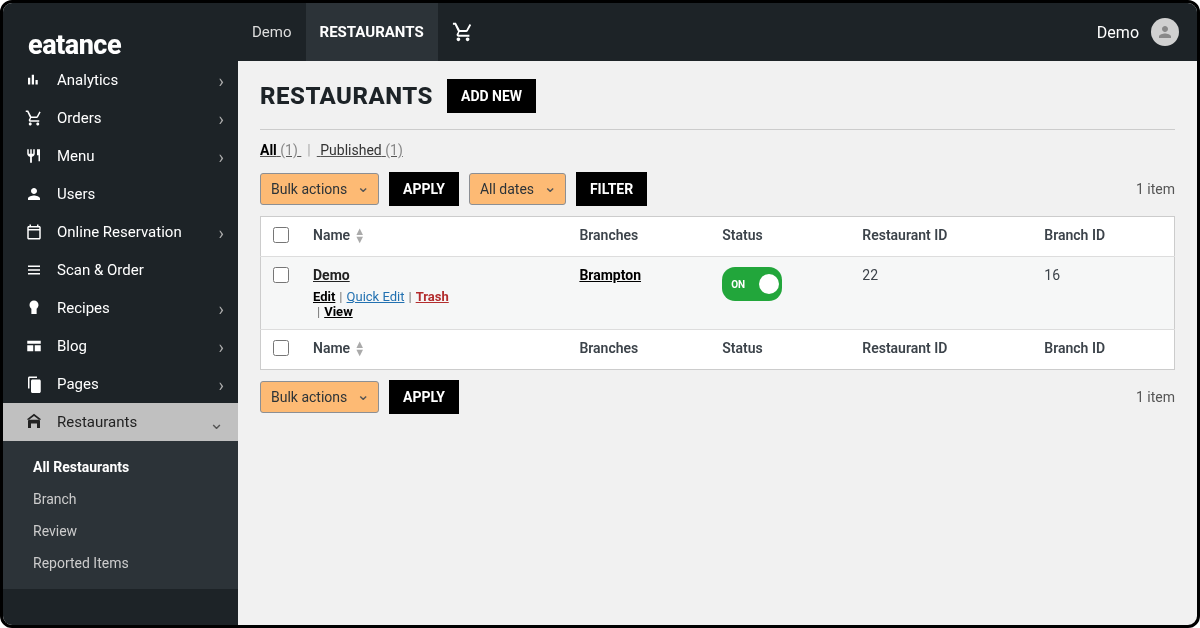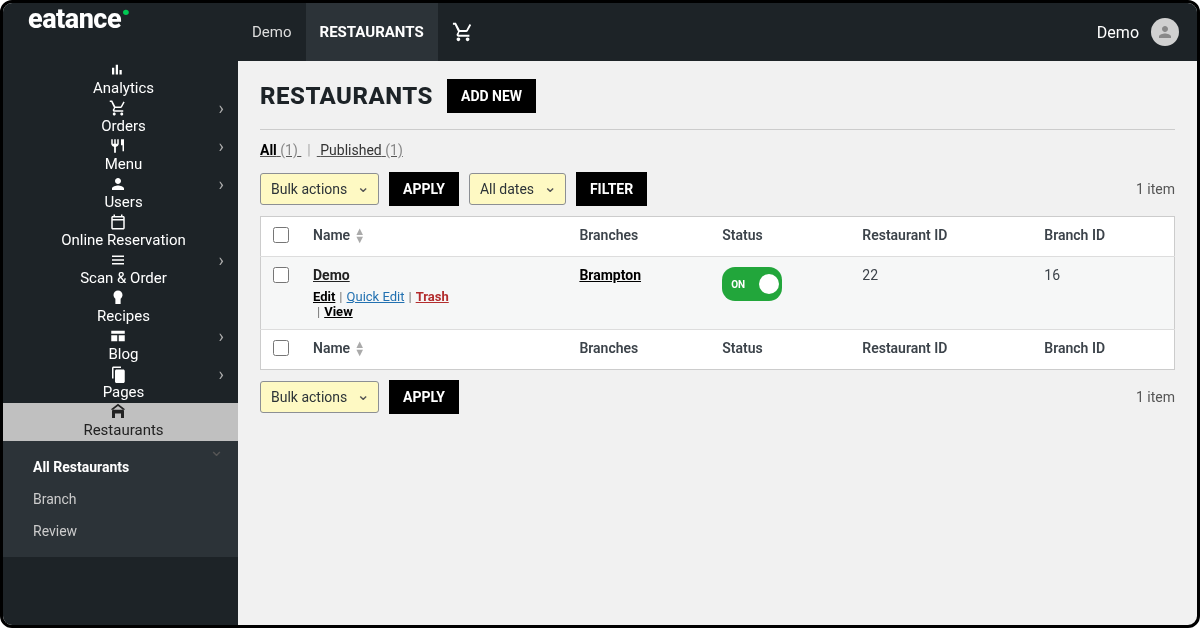--- a/index.html
+++ b/index.html
@@ -1,19 +1,19 @@
 <!DOCTYPE html>
 <html><head>
 <meta charset="utf-8">
 <style>
 * { margin: 0; padding: 0; box-sizing: border-box; font-family: -apple-system, BlinkMacSystemFont, "Segoe UI", Roboto, sans-serif; }
 body { background: #fff; }
 .frame { width: 1200px; height: 628px; border: 3px solid #000; border-radius: 12px; overflow: hidden; position: relative; background: #f1f1f1; }
 .topbar { height: 58px; background: #1d2327; display: flex; align-items: center; padding: 0 0 0 0; color: #fff; }
-.logo { width: 235px; height: 100%; display: flex; align-items: flex-start; padding-left: 25px; font-size: 27px; font-weight: 800; letter-spacing: -0.5px; }
+.logo { width: 235px; height: 100%; display: flex; align-items: flex-end; padding-left: 25px; font-size: 27px; font-weight: 800; letter-spacing: -0.5px; }
 .logo .dot { color: #00c853; font-size: 34px; line-height: 0; }
 .top-nav { display: flex; align-items: center; height: 100%; }
 .top-nav-item { padding: 0 14px; height: 100%; display: flex; align-items: center; font-size: 15px; color: #ddd; cursor: pointer; }
 .top-nav-item.active { background: #2c3338; color: #fff; font-weight: 700; }
 .cart-icon { width: 22px; height: 22px; }
 .flag { width: 22px; height: 14px; display: inline-block; margin-right: 6px; background: linear-gradient(to bottom, #012169 0%, #012169 100%); position: relative; }
 .flag::before { content: ""; position: absolute; inset: 0; background:
   linear-gradient(to bottom right, transparent 40%, #fff 40%, #fff 45%, #c8102e 45%, #c8102e 55%, #fff 55%, #fff 60%, transparent 60%),
   linear-gradient(to top right, transparent 40%, #fff 40%, #fff 45%, #c8102e 45%, #c8102e 55%, #fff 55%, #fff 60%, transparent 60%),
   linear-gradient(to right, transparent 38%, #fff 38%, #fff 62%, transparent 62%),
@@ -21,42 +21,42 @@
   linear-gradient(to right, transparent 44%, #c8102e 44%, #c8102e 56%, transparent 56%),
   linear-gradient(to bottom, transparent 40%, #c8102e 40%, #c8102e 60%, transparent 60%);
 }
 .help-circle { width: 16px; height: 16px; border-radius: 50%; background: #888; color: #fff; display: inline-flex; align-items: center; justify-content: center; font-size: 11px; font-weight: 700; margin-left: 6px; }
 .top-right { margin-left: auto; display: flex; align-items: center; padding-right: 18px; gap: 12px; }
 .avatar { width: 28px; height: 28px; border-radius: 50%; background: #d0d0d0; display: flex; align-items: center; justify-content: center; }
 .avatar svg { width: 18px; height: 18px; fill: #888; }
 
 .body { display: flex; height: calc(100% - 58px); }
 .sidebar { width: 235px; background: #1d2327; color: #fff; overflow: hidden; }
-.menu-item { display: flex; align-items: center; height: 38px; padding: 0 14px 0 20px; cursor: pointer; font-size: 15px; position: relative; flex-direction: column; }
+.menu-item { display: flex; align-items: center; height: 38px; padding: 0 14px 0 20px; cursor: pointer; font-size: 15px; position: relative; }
 .menu-item.active { background: #c0c0c0; color: #222; }
 .menu-item .mi-icon { width: 22px; margin-right: 12px; display: flex; align-items: center; justify-content: center; }
 .menu-item .mi-icon svg { width: 18px; height: 18px; fill: #fff; }
 .menu-item.active .mi-icon svg { fill: #222; }
 .menu-item .chev { margin-left: auto; font-size: 18px; color: #aaa; }
 .menu-item.active .chev { color: #555; }
 .submenu { background: #2c3338; padding: 10px 0; }
 .submenu-item { padding: 8px 14px 8px 30px; font-size: 14px; color: #ccc; cursor: pointer; }
 .submenu-item.active { color: #fff; font-weight: 700; }
 
 .main { flex: 1; padding: 18px 22px; overflow: auto; }
 .page-title-row { display: flex; align-items: center; gap: 14px; padding-bottom: 16px; border-bottom: 1px solid #ccc; }
 .page-title { font-size: 24px; font-weight: 800; color: #1d2327; letter-spacing: 0.5px; }
 .btn-black { background: #000; color: #fff; border: none; padding: 9px 14px; font-weight: 700; font-size: 14px; cursor: pointer; }
 .filter-links { padding: 12px 0 14px; font-size: 14px; color: #555; text-decoration: underline; }
 .filter-links .flink { color: #000; font-weight: 700; }
 .filter-links .flink2 { color: #333; }
 .filter-links .count { color: #888; }
 .filter-links .sep { color: #aaa; margin: 0 6px; }
 .toolbar { display: flex; align-items: center; gap: 10px; margin-bottom: 10px; }
-.select { appearance: none; border: 1px solid #8c8f94; background: #fef9c3; padding: 7px 30px 7px 10px; font-size: 14px; color: #2c3338; border-radius: 3px; cursor: pointer; position: relative; }
+.select { appearance: none; border: 1px solid #8c8f94; background: #fdba74; padding: 7px 30px 7px 10px; font-size: 14px; color: #2c3338; border-radius: 3px; cursor: pointer; position: relative; }
 .select-wrap { position: relative; display: inline-block; }
 .select-wrap::after { content: "⌄"; position: absolute; right: 9px; top: 4px; font-size: 16px; color: #555; pointer-events: none; }
 .item-count { margin-left: auto; font-size: 14px; color: #555; }
 
 .table { width: 100%; border: 1px solid #ccc; border-collapse: collapse; background: #fff; }
 .table th, .table td { text-align: left; padding: 10px 12px; font-size: 14px; color: #3c434a; vertical-align: top; }
 .table thead th { border-bottom: 1px solid #ddd; font-weight: 600; }
 .table tfoot th { border-top: 1px solid #ddd; font-weight: 600; }
 .table tbody tr { background: #f6f7f7; border-bottom: 1px solid #ddd; }
 .check-cell { width: 36px; text-align: center; }
@@ -192,20 +192,21 @@
               <path d="M4 10v10h4v-6h8v6h4V10l-8-6-8 6zm-1-2l9-7 9 7v1H3V8z"></path>
             </svg>
           </span>
         <span>Restaurants</span>
           <span class="chev">⌄</span>
       </div>
       <div class="submenu">
         <div class="submenu-item active">All Restaurants</div>
         <div class="submenu-item">Branch</div>
         <div class="submenu-item">Review</div>
+        <div class="submenu-item">Reported Items</div>
       </div>
     </div>
 
     <div class="main">
       <div class="page-title-row">
         <span class="page-title">RESTAURANTS</span>
         <button class="btn-black">ADD NEW</button>
       </div>
 
       <div class="filter-links">

